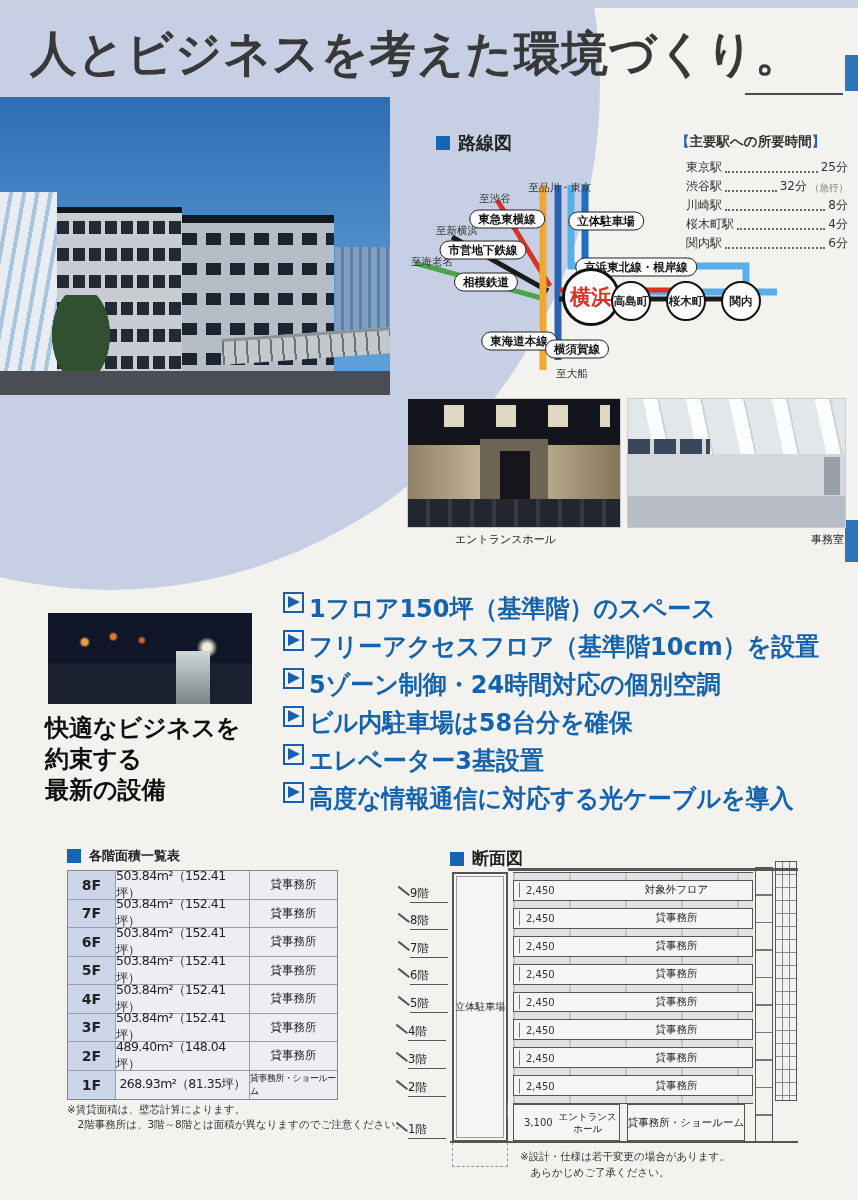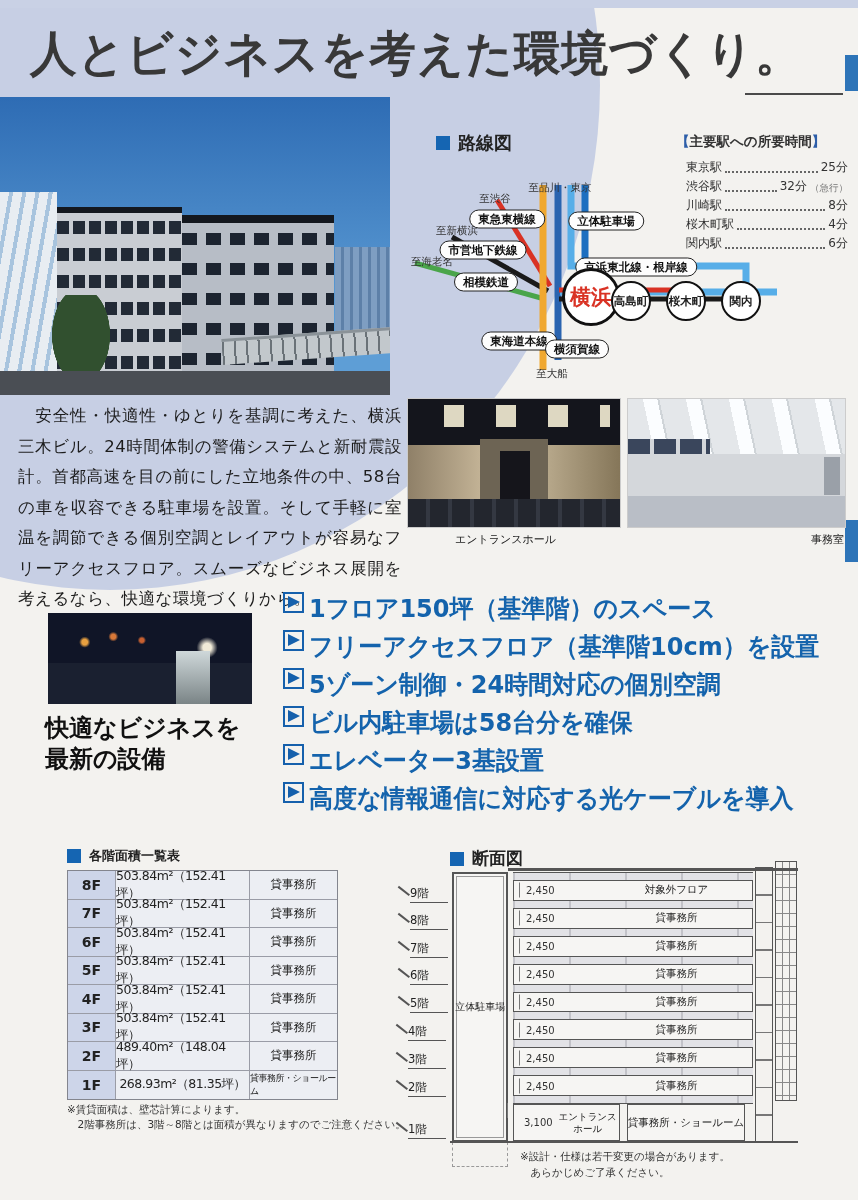--- a/index.html
+++ b/index.html
@@ -202,21 +202,21 @@
     <line x1="187" y1="67" x2="187" y2="165" stroke="#1d6fc0" stroke-width="7"></line>
     <line x1="162" y1="174" x2="379" y2="174" stroke="#57aee8" stroke-width="7"></line>
     <line x1="161" y1="172" x2="289" y2="172" stroke="#d93224" stroke-width="5"></line>
     <line x1="161" y1="181" x2="343" y2="181" stroke="#1a1a1a" stroke-width="5"></line>
   </svg>
 
   <div class="dir-label" style="left:495px;top:199px;">至渋谷</div>
   <div class="dir-label" style="left:560px;top:188px;">至品川・東京</div>
   <div class="dir-label" style="left:457px;top:231px;">至新横浜</div>
   <div class="dir-label" style="left:432px;top:262px;">至海老名</div>
-  <div class="dir-label" style="left:552px;top:374px;text-align:center;">至大船</div>
+  <div class="dir-label" style="left:572px;top:374px;text-align:center;">至大船</div>
 
   <div class="pill" style="left:507px;top:219px;">東急東横線</div>
   <div class="pill" style="left:606px;top:221px;">立体駐車場</div>
   <div class="pill" style="left:483px;top:250px;">市営地下鉄線</div>
   <div class="pill" style="left:486px;top:282px;">相模鉄道</div>
   <div class="pill" style="left:636px;top:267px;">京浜東北線・根岸線</div>
   <div class="pill" style="left:519px;top:341px;">東海道本線</div>
   <div class="pill" style="left:577px;top:349px;">横須賀線</div>
 
   <div class="sta sta-main" style="left:559px;top:297px;margin-left:32px;">横浜</div>
@@ -249,21 +249,20 @@
           <span>4分</span>
         </div>
       <div class="tt-row">
           <span>関内駅</span>
           <span class="tt-leader"></span>
           <span>6分</span>
         </div>
     </div>
   </div>
 
-  <div class="intro">　安全性・快適性・ゆとりを基調に考えた、横浜三木ビル。24時間体制の警備システムと新耐震設計。首都高速を目の前にした立地条件の中、58台の車を収容できる駐車場を設置。そして手軽に室温を調節できる個別空調とレイアウトが容易なフリーアクセスフロア。スムーズなビジネス展開を考えるなら、快適な環境づくりから。</div>
 
   <div class="photo ph-e" style="left:408px;top:399px;width:212px;height:128px;">
     <div class="phe-lights"></div>
     <div class="phe-wl"></div>
     <div class="phe-wr"></div>
     <div class="phe-back"></div>
     <div class="phe-door"></div>
     <div class="phe-floor"></div>
   </div>
   <div class="cap" style="left:455px;top:532px;">エントランスホール</div>
@@ -275,20 +274,21 @@
     <div class="pho-door"></div>
     <div class="pho-floor"></div>
   </div>
   <div class="cap" style="left:811px;top:532px;">事務室</div>
 
   <div class="night-photo">
     <div class="night-door"></div>
   </div>
   <div class="side-title">
     <div>快適なビジネスを</div>
+    <div>約束する</div>
     <div>最新の設備</div>
   </div>
   <div class="bullets">
     <div class="b-row">
         <span class="b-icon"></span>
         <span class="b-text">1フロア150坪（基準階）のスペース</span>
       </div>
     <div class="b-row">
         <span class="b-icon"></span>
         <span class="b-text">フリーアクセスフロア（基準階10cm）を設置</span>

